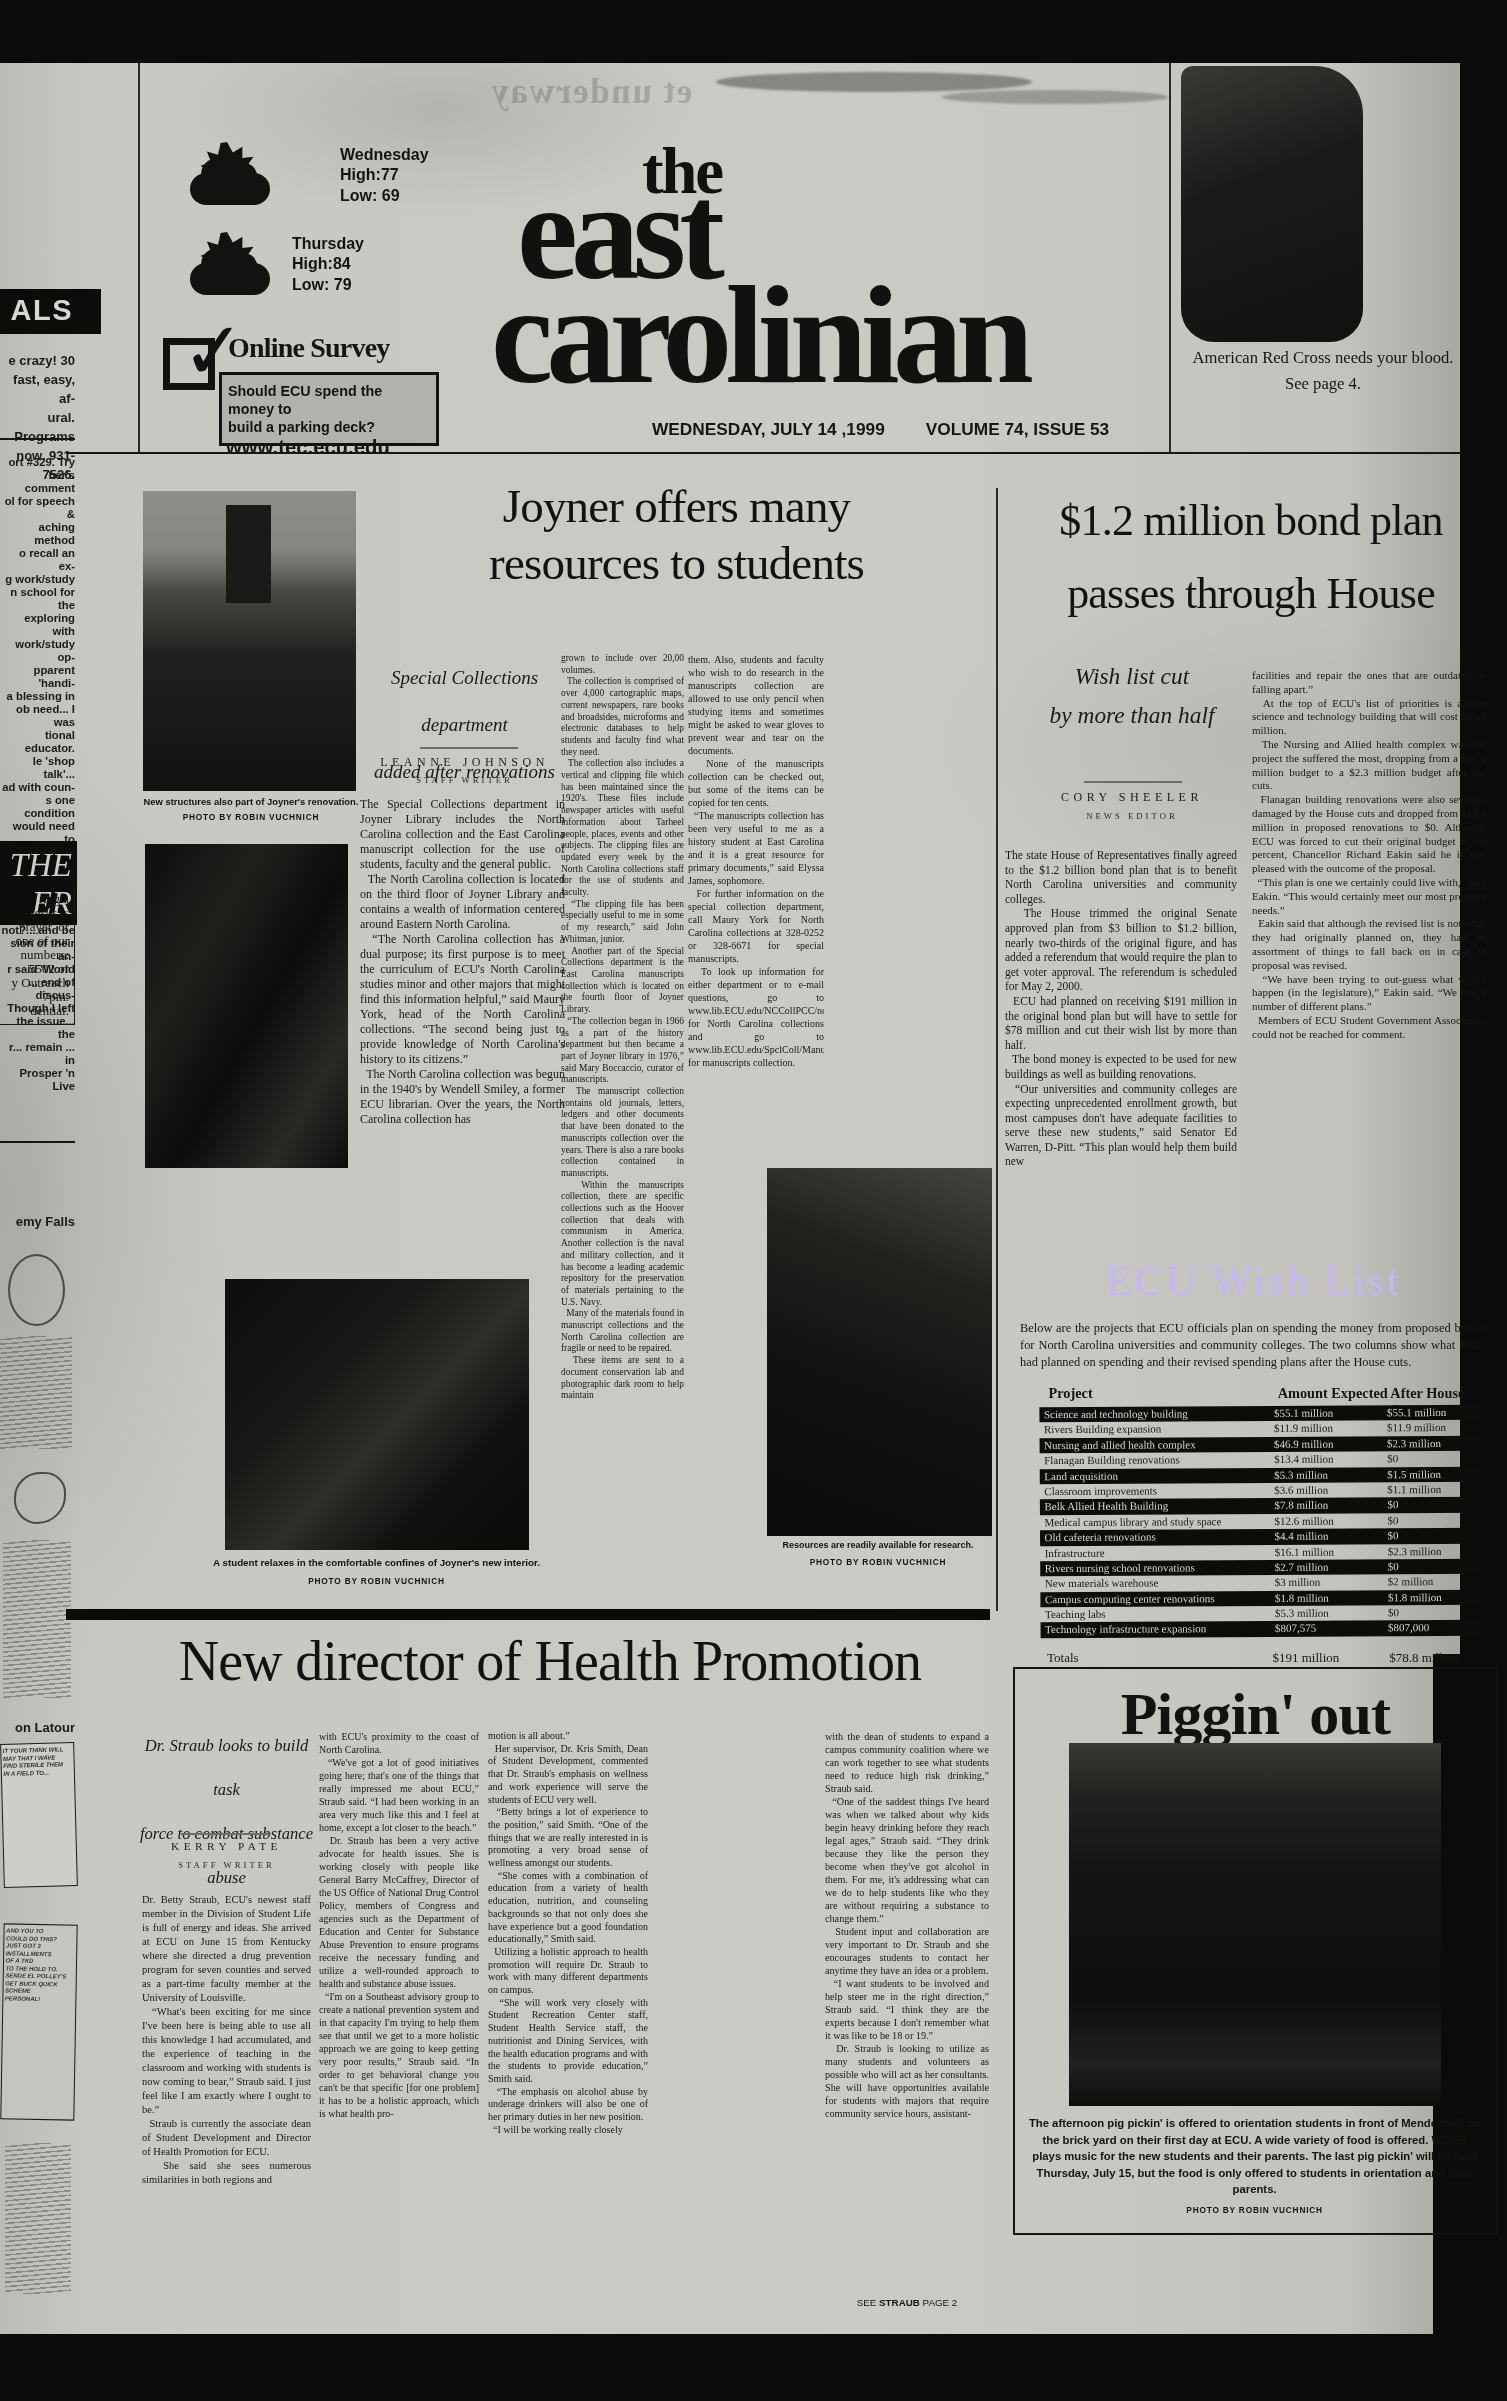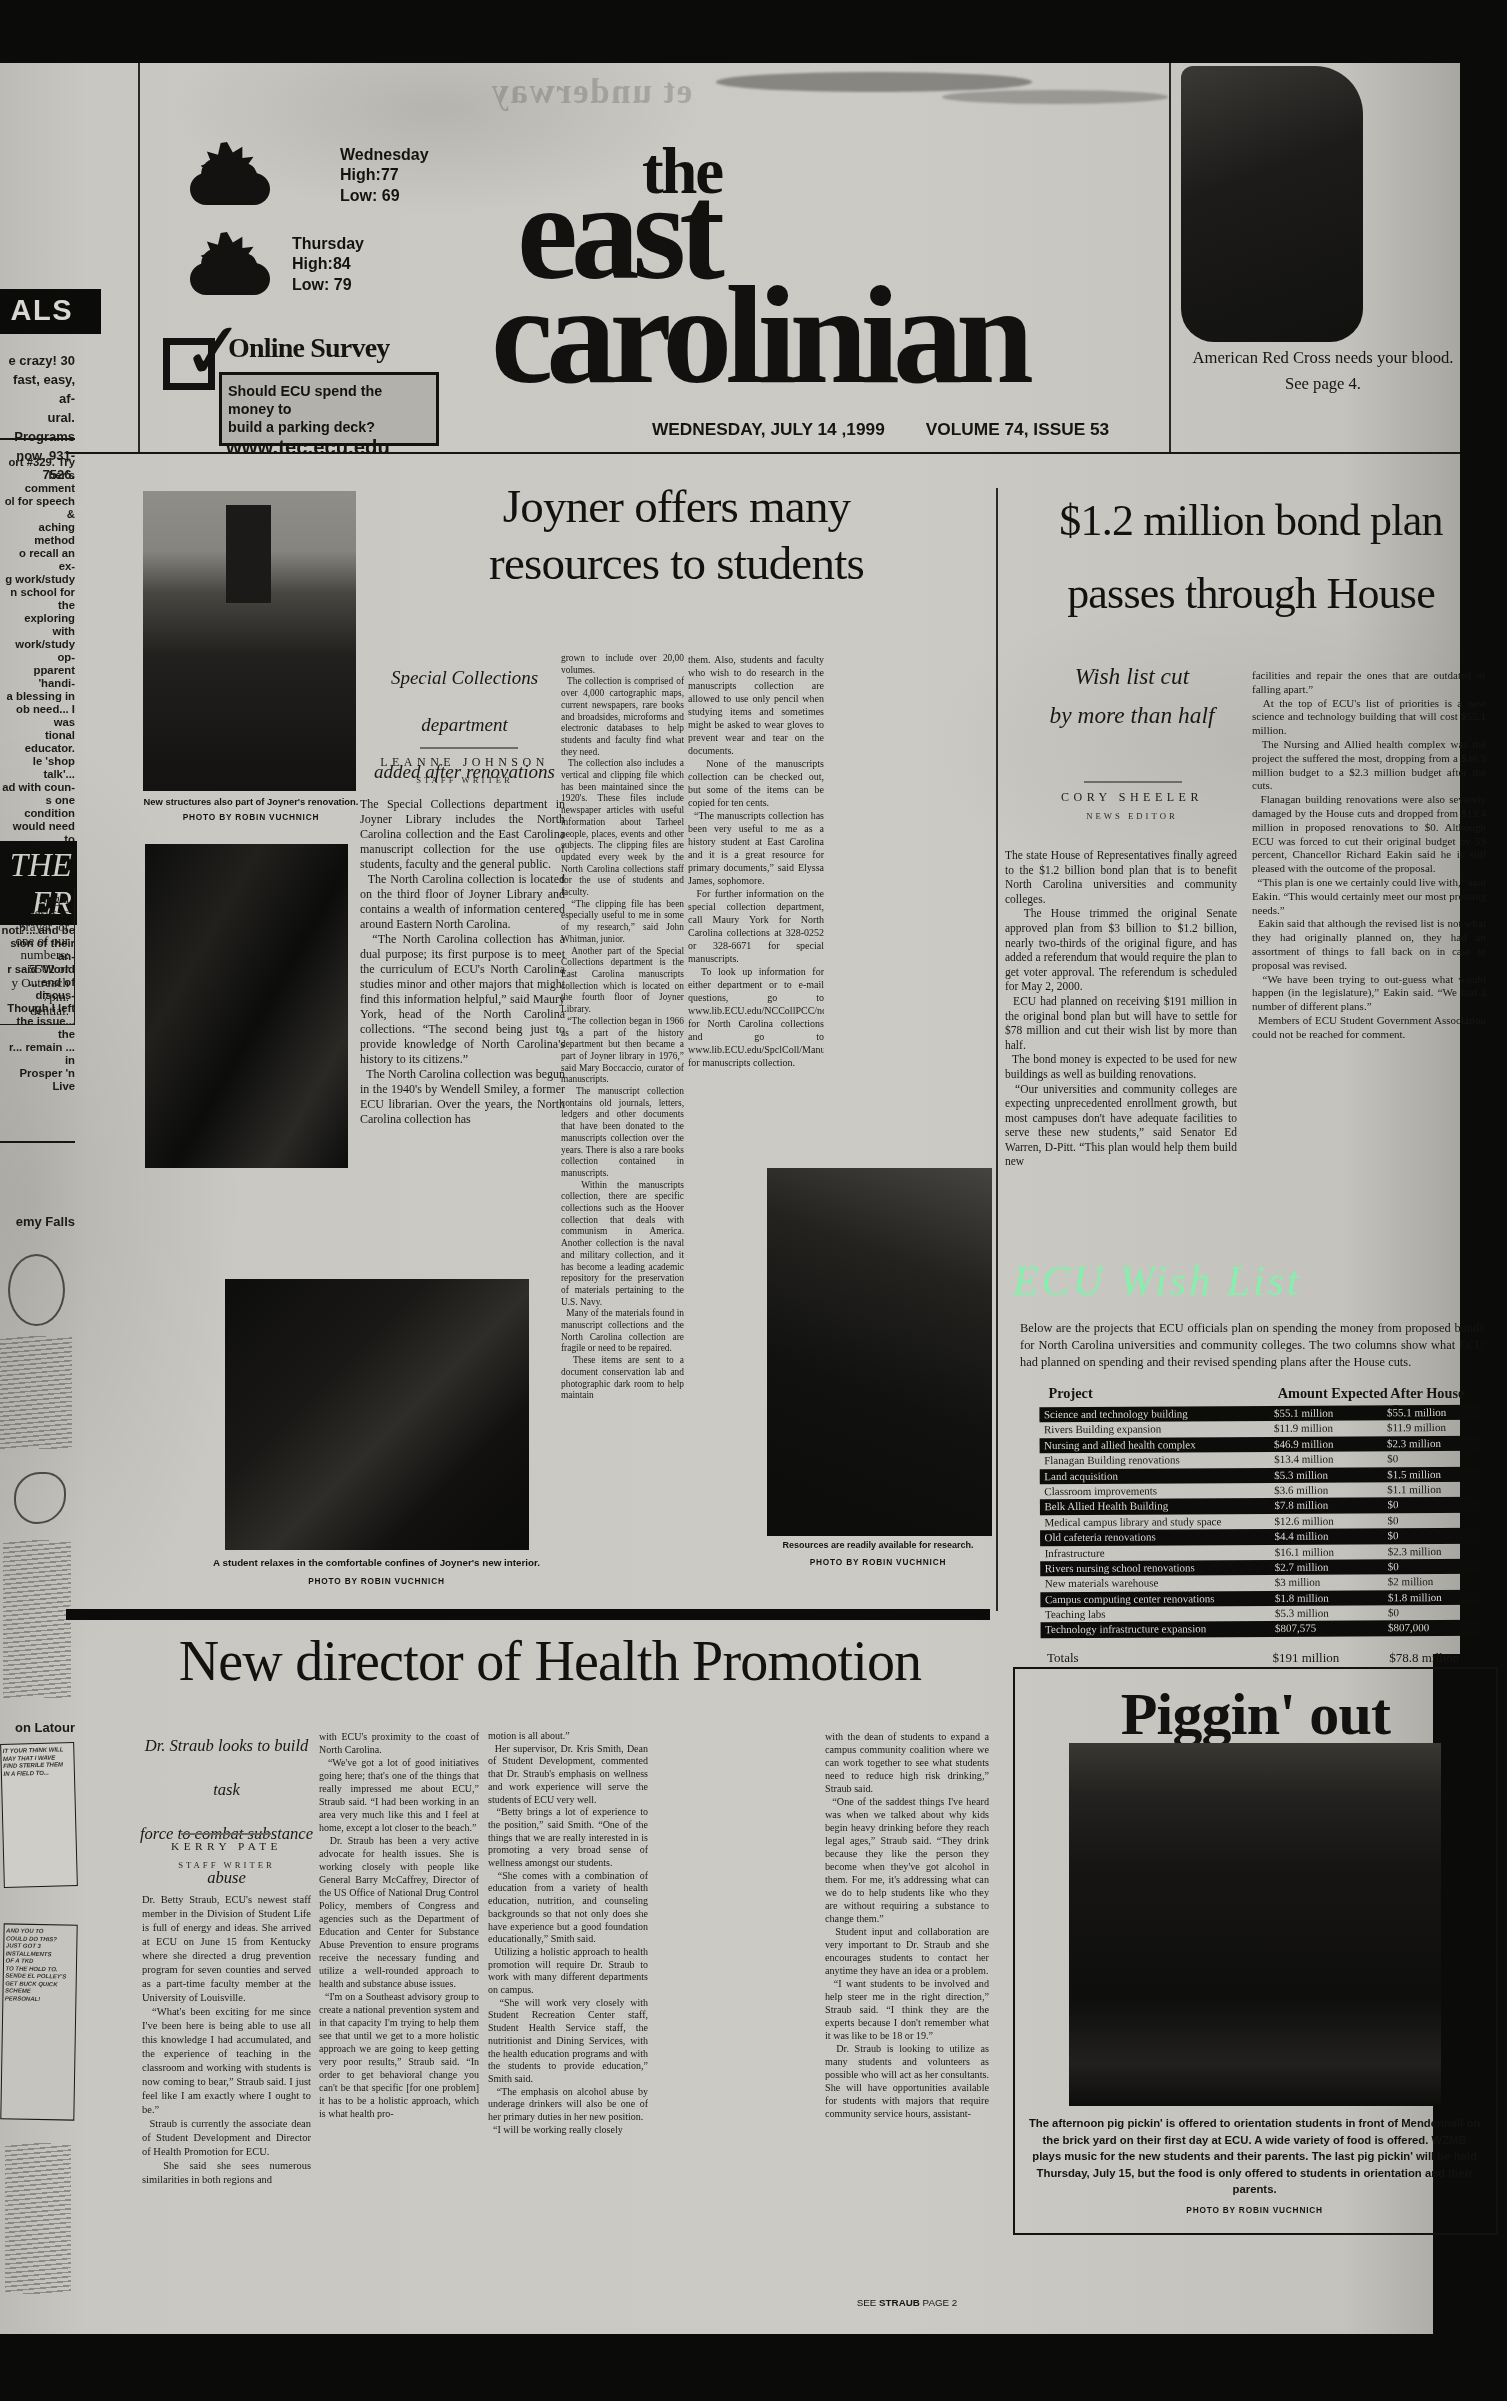--- a/index.html
+++ b/index.html
@@ -42,21 +42,21 @@
   .headline{text-align:center;letter-spacing:-0.8px;color:#131210;}
   .subhead{font-style:italic;text-align:center;color:#1a1916;}
   .hairline{height:1.5px;background:#6e6d69;}
   .byname{text-align:center;text-transform:uppercase;letter-spacing:4.5px;font-size:12px;color:#1c1b18;}
   .byrole{text-align:center;text-transform:uppercase;letter-spacing:3px;font-size:8.7px;color:#2a2926;}
   .col{text-align:justify;color:#1817144;color:#181714;white-space:pre-line;overflow:hidden;}
   .cap{font-family:"Liberation Sans",sans-serif;font-weight:bold;text-align:center;color:#14130f;}
   .credit{font-family:"Liberation Sans",sans-serif;font-weight:bold;font-size:8.3px;letter-spacing:0.8px;text-align:center;color:#14130f;}
   .jump{font-family:"Liberation Sans",sans-serif;font-size:9.8px;text-align:center;}
   
-  .wl-title{font-size:42px;letter-spacing:3px;color:#86efac;font-style:italic;}
+  .wl-title{font-size:42px;letter-spacing:3px;text-align:center;color:#c4b5fd;}
   .wl-intro{font-size:12.4px;line-height:1.38;text-align:justify;}
   .wl-head{display:flex;font-weight:bold;font-size:14.3px;}
   .wl-row{display:flex;font-size:11px;height:15.4px;line-height:15.4px;align-items:center;}
   .wl-row.dark{background:#0c0c0b;color:#d9d7d1;}
   .wl-p{width:230px;padding-left:4.5px;}
   .wl-e{width:113px;}
   .wl-a{width:87px;}
   .wl-tot{display:flex;font-size:13px;}
   
   .ml{font-family:"Liberation Sans",sans-serif;font-weight:bold;color:#1b1a17;text-align:right;white-space:pre-line;overflow:hidden;}

